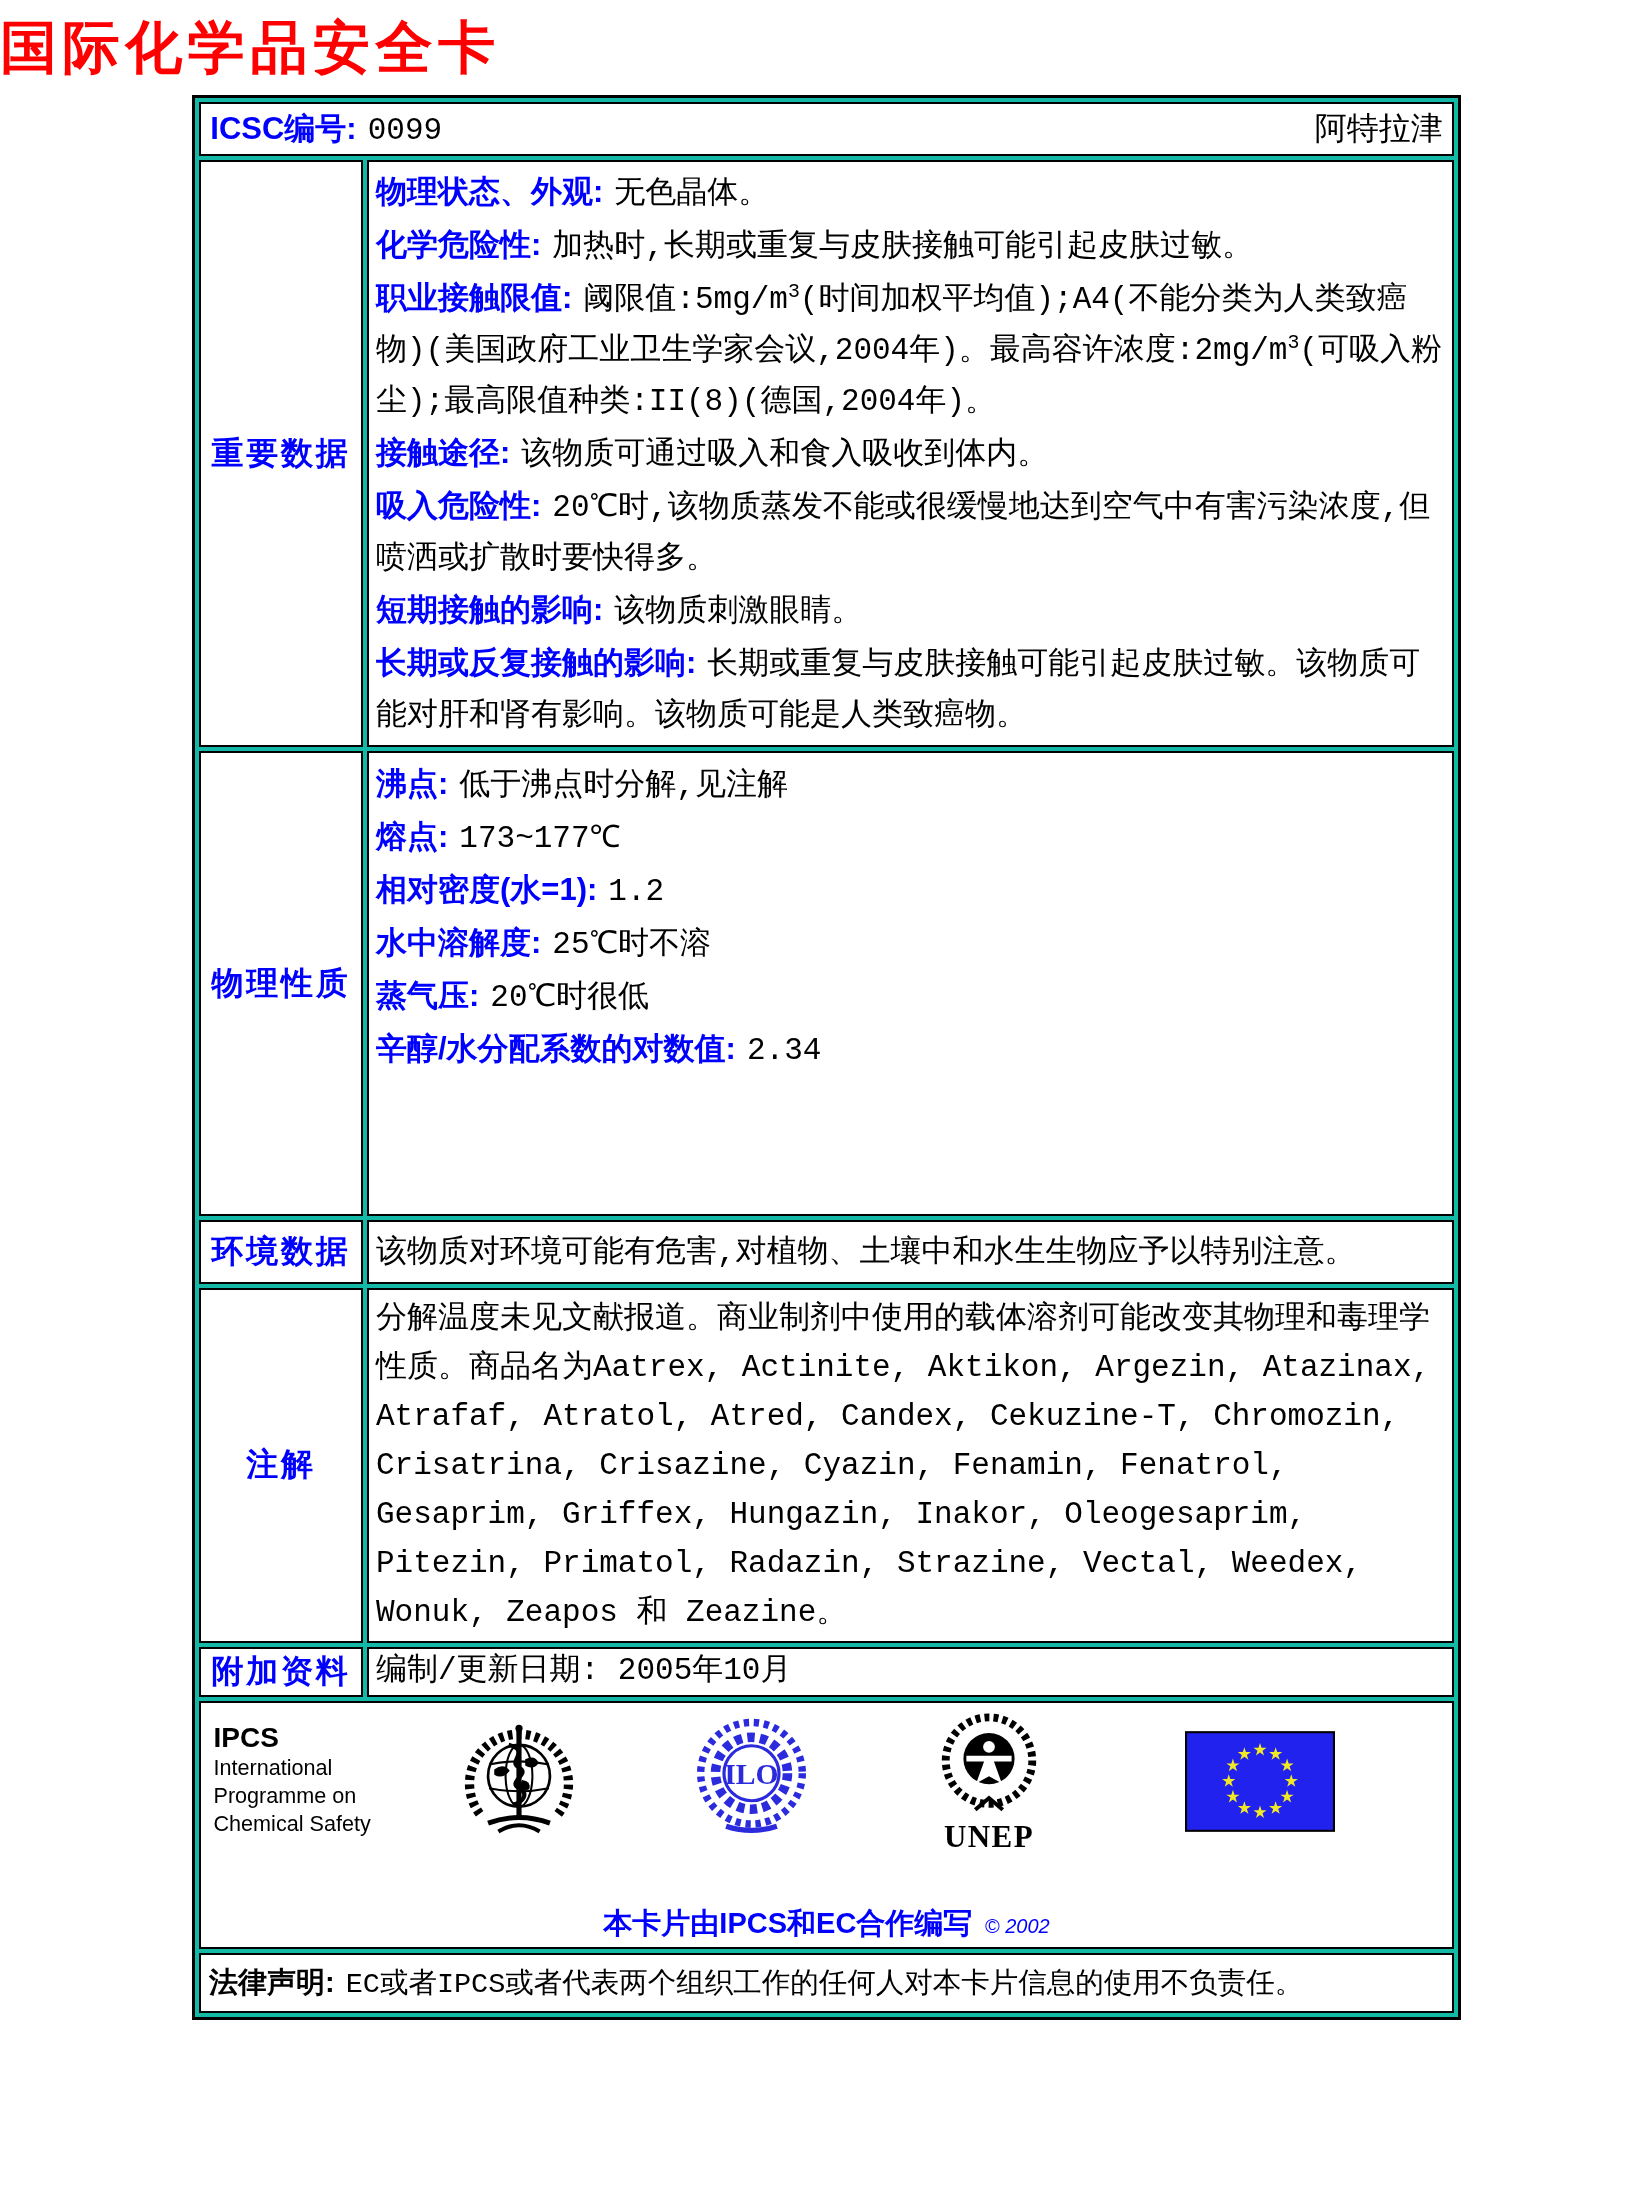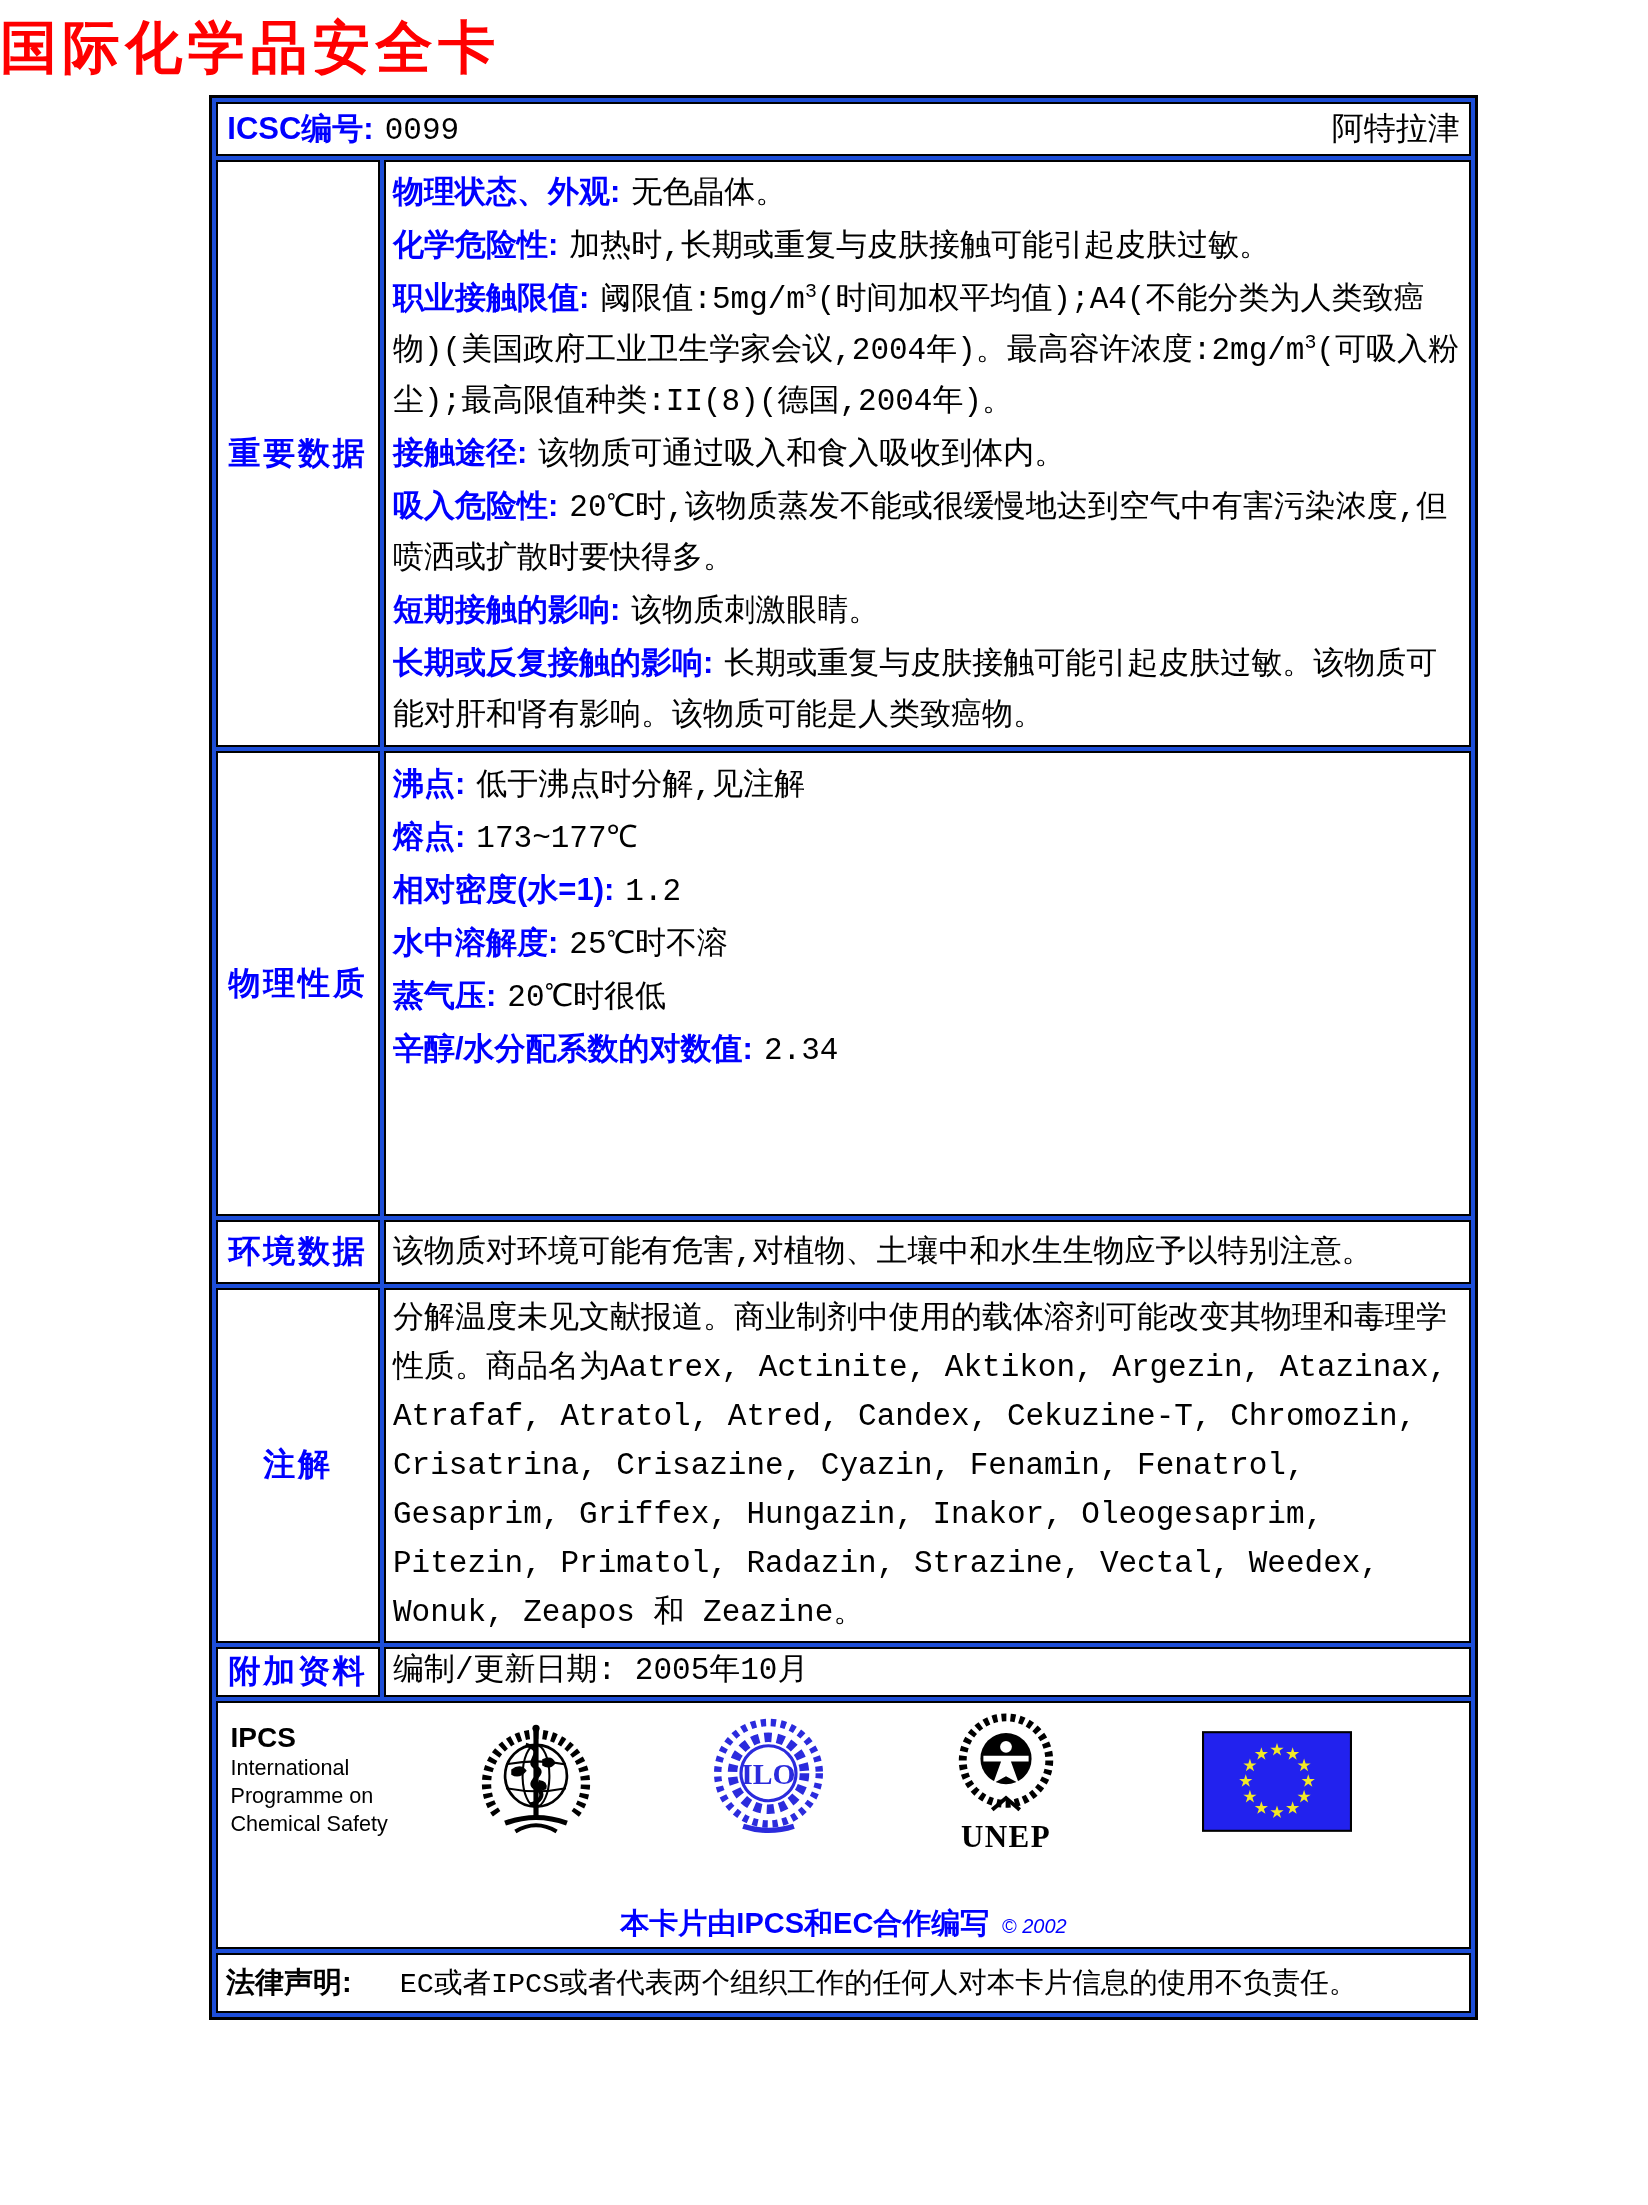--- a/index.html
+++ b/index.html
@@ -1,23 +1,23 @@
 <!DOCTYPE html>
 <html style="font-size:11px"><head>
 <meta charset="utf-8">
 <style>
   html,body{margin:0;padding:0;background:#fff;}
   body{width:1649px;height:2205px;position:relative;overflow:hidden;
        font-family:"Liberation Serif","DejaVu Serif",serif;color:#000;}
   .title{position:absolute;top:9.7px;left:0;width:100%;text-align:left;margin:0;
          font-family:"DejaVu Serif","Liberation Serif",serif;font-weight:bold;
          font-size:57px;letter-spacing:5.6px;color:#ff0000;}
-  table.card{position:absolute;left:209px;top:95px;width:1268px;box-sizing:border-box;
+  table.card{position:absolute;left:192px;top:95px;width:1268px;box-sizing:border-box;
              border:3.5px solid #000;border-collapse:separate;border-spacing:4.2px;
-             table-layout:fixed;background:#1d4ed8;}
+             table-layout:fixed;background:#14b8a6;}
   td{border:2.8px solid #000;box-sizing:border-box;vertical-align:top;background:#fff;}
   col.c1{width:164px;} col.c2{width:1087px;}
   
   .txt{font-size:31px;line-height:51px;}
   .mono{font-family:"Liberation Mono","DejaVu Sans Mono",monospace;}
   .blab{font-family:"Liberation Sans",sans-serif;font-weight:bold;color:#0000ff;margin-right:11px;}
   .bklab{font-family:"Liberation Sans",sans-serif;font-weight:bold;color:#000;margin-right:11px;}
   .seclab{font-family:"Liberation Sans",sans-serif;font-weight:bold;color:#0000ff;
           font-size:32px;letter-spacing:2.8px;}
   sup{font-size:64%;line-height:0;}
@@ -46,21 +46,21 @@
   .unep{left:729px;top:8.3px;text-align:center;}
   .unep .wordmark{font-family:"Liberation Serif",serif;font-weight:bold;font-size:31px;
                   letter-spacing:1.4px;margin-top:-5.6px;}
   .eu{left:984px;top:28px;}
   .caption{position:absolute;left:0;bottom:2.8px;width:100%;text-align:center;}
   .caption .cap{font-family:"Liberation Sans",sans-serif;font-weight:bold;
                 font-size:29px;color:#0000ff;}
   .caption .cop{font-family:"Liberation Sans",sans-serif;font-size:20px;color:#0000ff;margin-left:12.5px;font-style:italic;}
   
   td.r-legal{height:60px;}
-  .legal{display:flex;align-items:center;height:100%;padding:0 7px;font-size:28.5px;gap:37px;}
+  .legal{display:flex;align-items:center;height:100%;padding:0 7px;font-size:28.5px;}
   .legal .bklab{font-size:29px;}
 </style>
 </head>
 <body>
 
 <h1 class="title">国际化学品安全卡</h1>
 
 <table class="card">
   <colgroup>
       <col class="c1">

